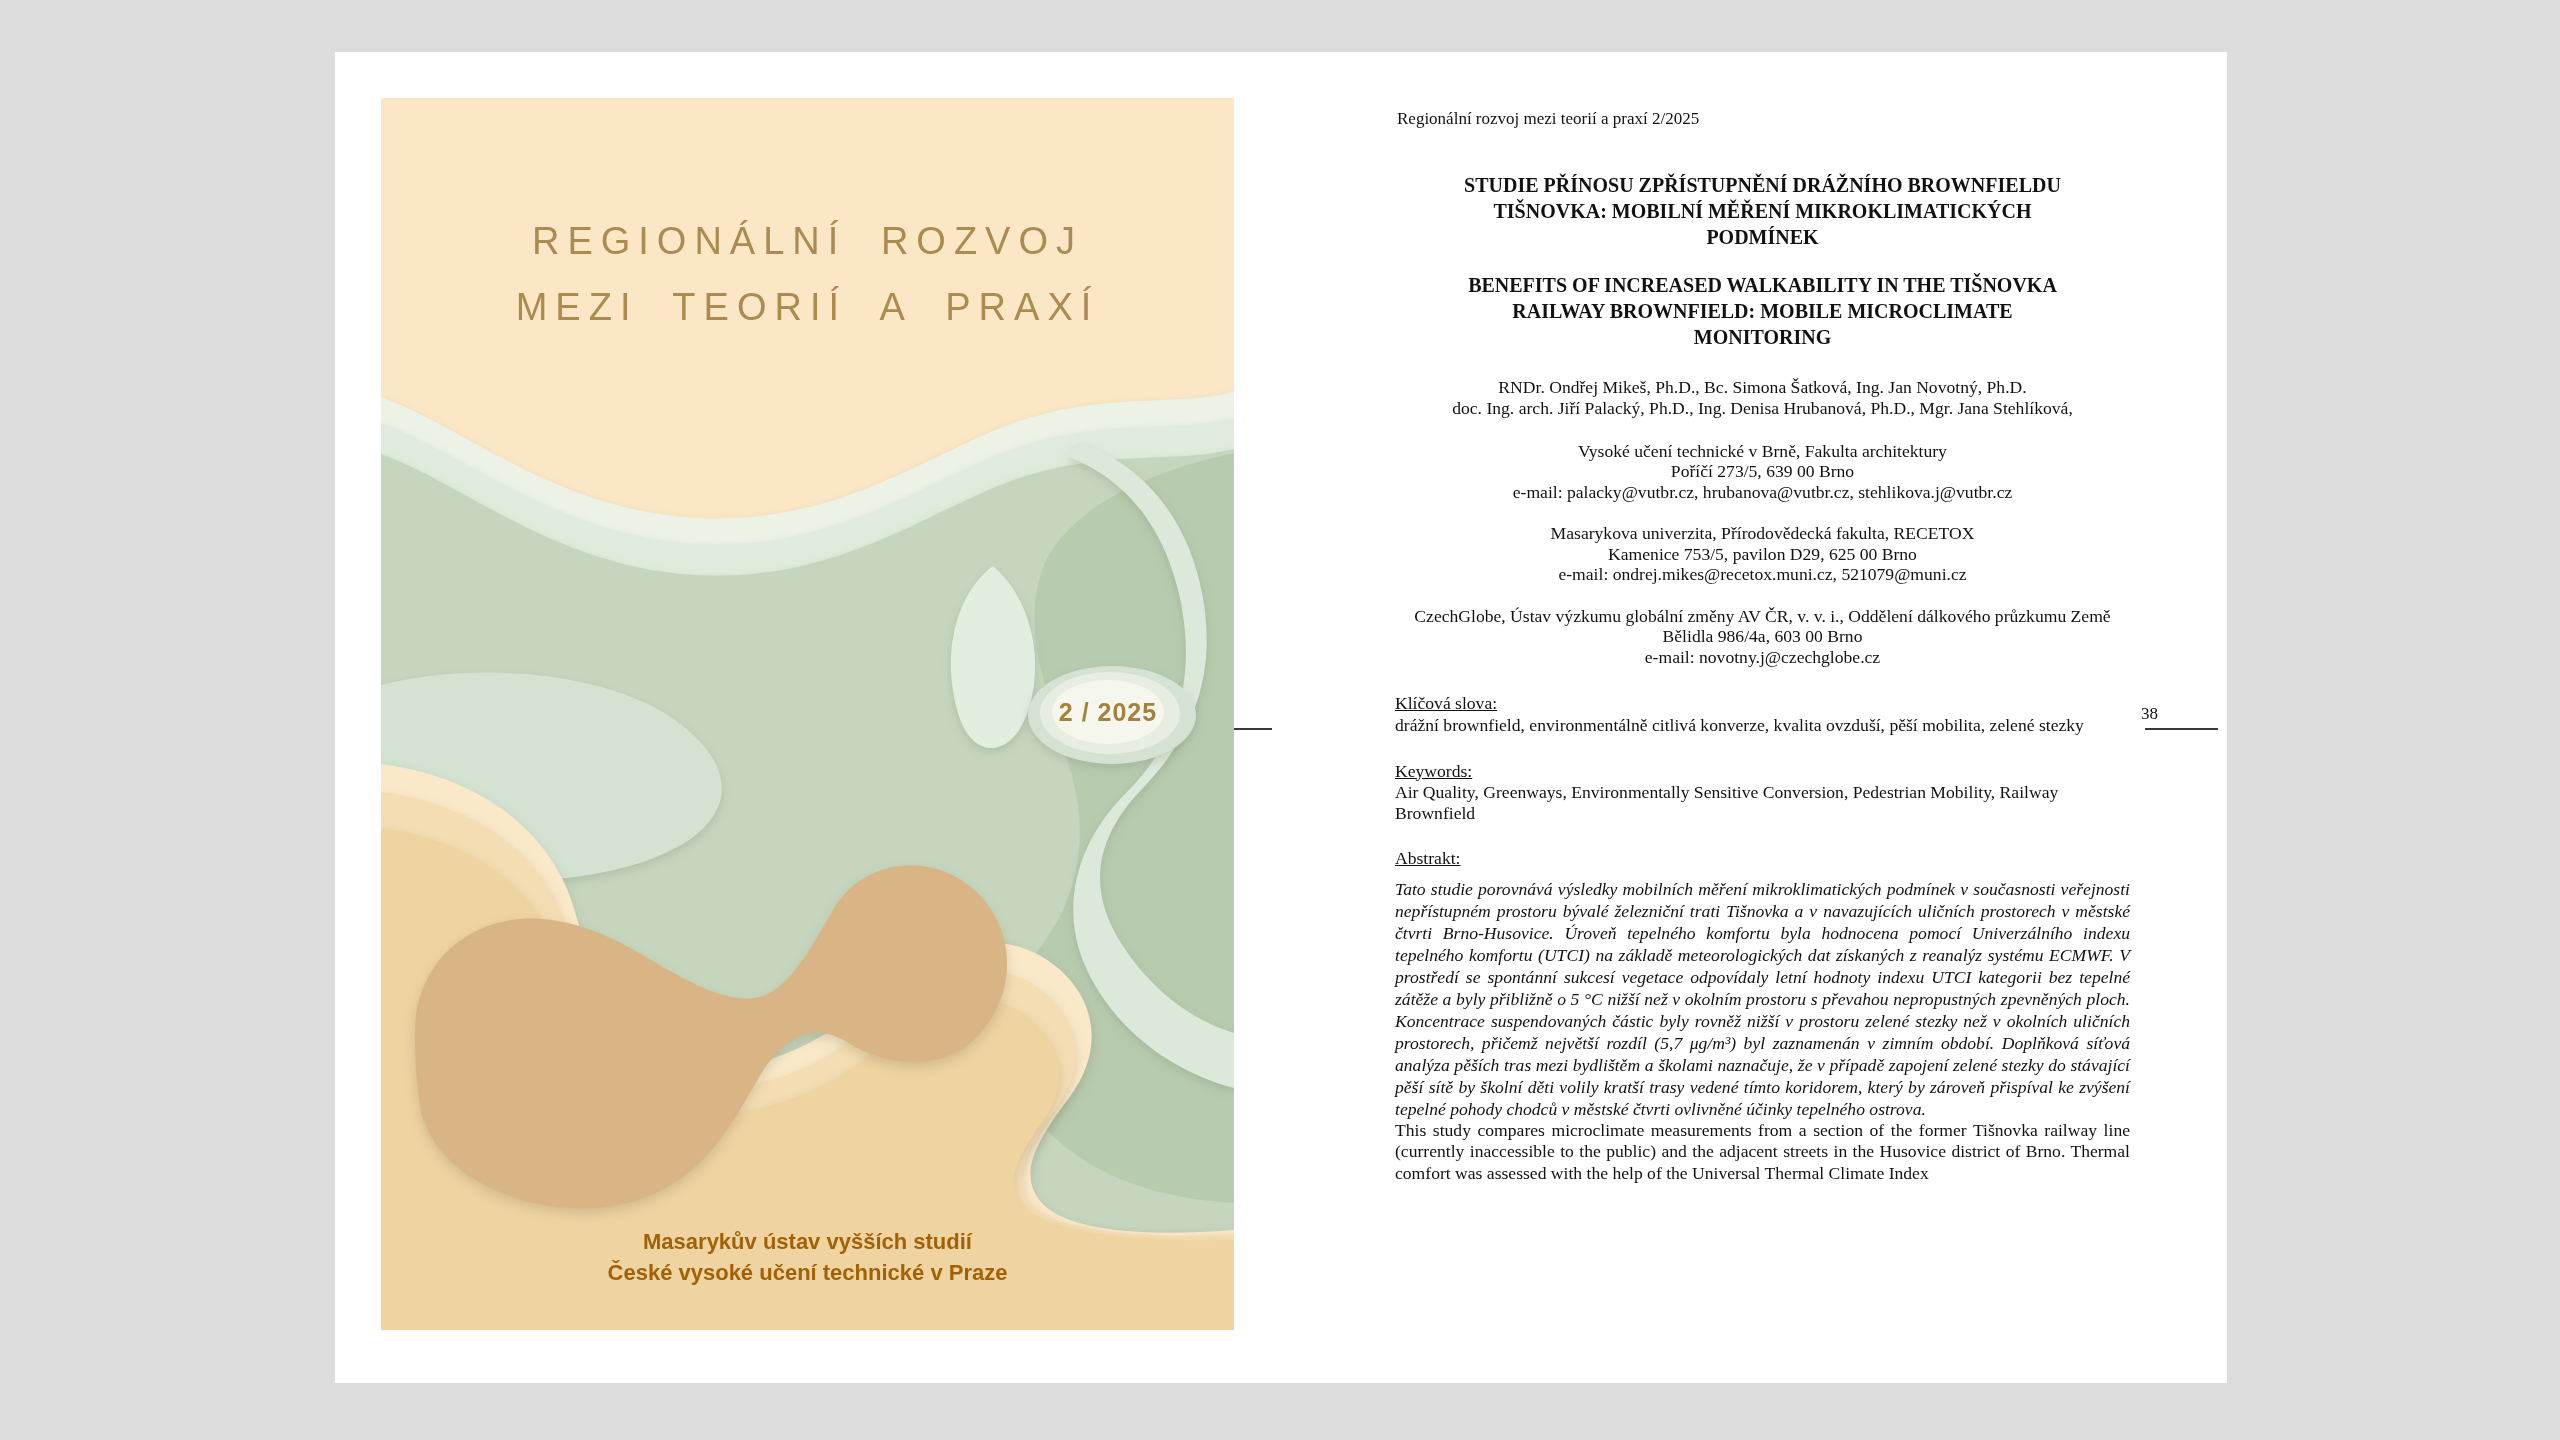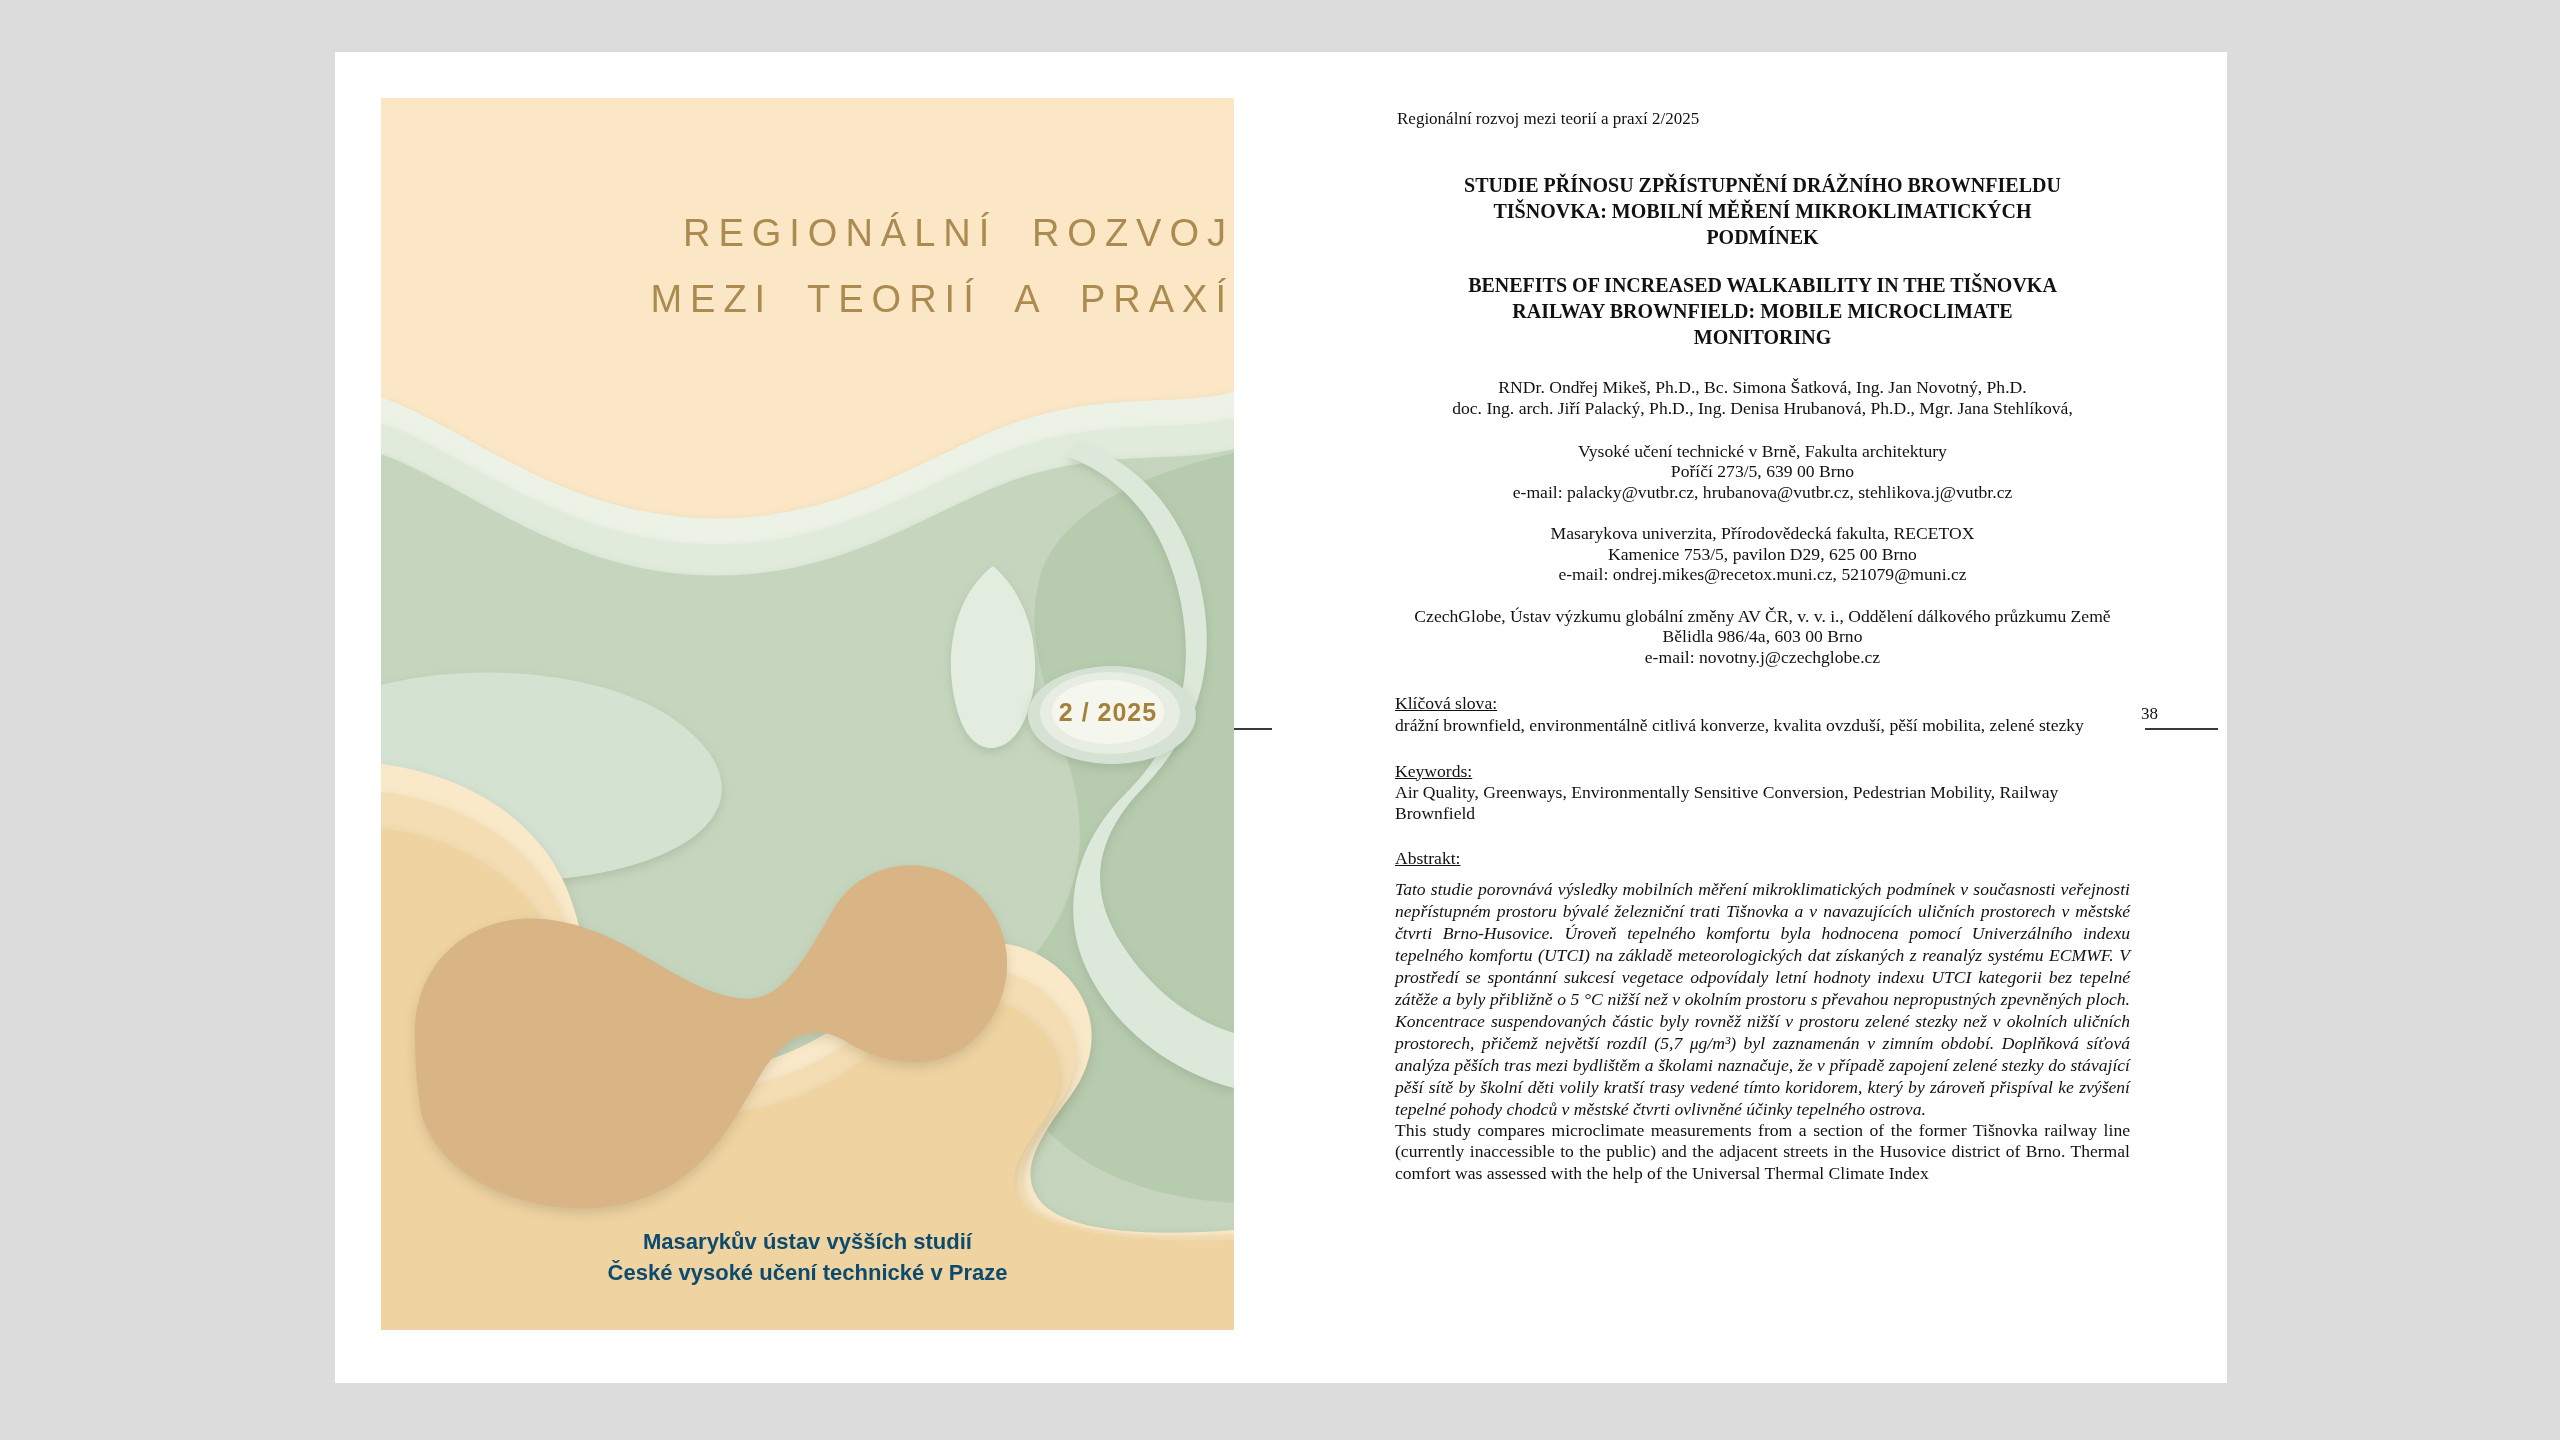--- a/index.html
+++ b/index.html
@@ -15,29 +15,29 @@
   }
   
   .cover {
     position:absolute; left:46px; top:46px; width:853px; height:1232px;
     overflow:hidden; background:#fbe7c5;
   }
   .cover svg { position:absolute; left:0; top:0; width:853px; height:1232px; display:block; }
   .sh  { filter: drop-shadow(0 5px 6px rgba(110,100,70,.22)); }
   .sh2 { filter: drop-shadow(0 4px 5px rgba(90,110,80,.20)); }
   .cover-title {
-    position:absolute; left:0; right:0; top:102px; text-align:right;
+    position:absolute; left:0; right:0; top:110px; text-align:center;
     font-family:"Liberation Sans", sans-serif; font-weight:400;
     font-size:38px; line-height:66px; letter-spacing:8px; word-spacing:16px;
     color:#ac8b51;
   }
   .cover-publisher {
     position:absolute; left:0; right:0; top:1128px; text-align:center;
     font-family:"Liberation Sans", sans-serif; font-weight:700;
-    font-size:22px; line-height:31px; color:#0c4a6e;
+    font-size:22px; line-height:31px; color:#a16207;
   }
   .badge-text {
     position:absolute; left:652px; top:600px; width:150px; text-align:center;
     font-family:"Liberation Sans", sans-serif; font-weight:700;
     font-size:25px; color:#a6813b; letter-spacing:1px;
   }
   
   .article {
     position:absolute; left:1060px; top:56px; width:735px;
     font-size:17.6px; line-height:21.5px;

